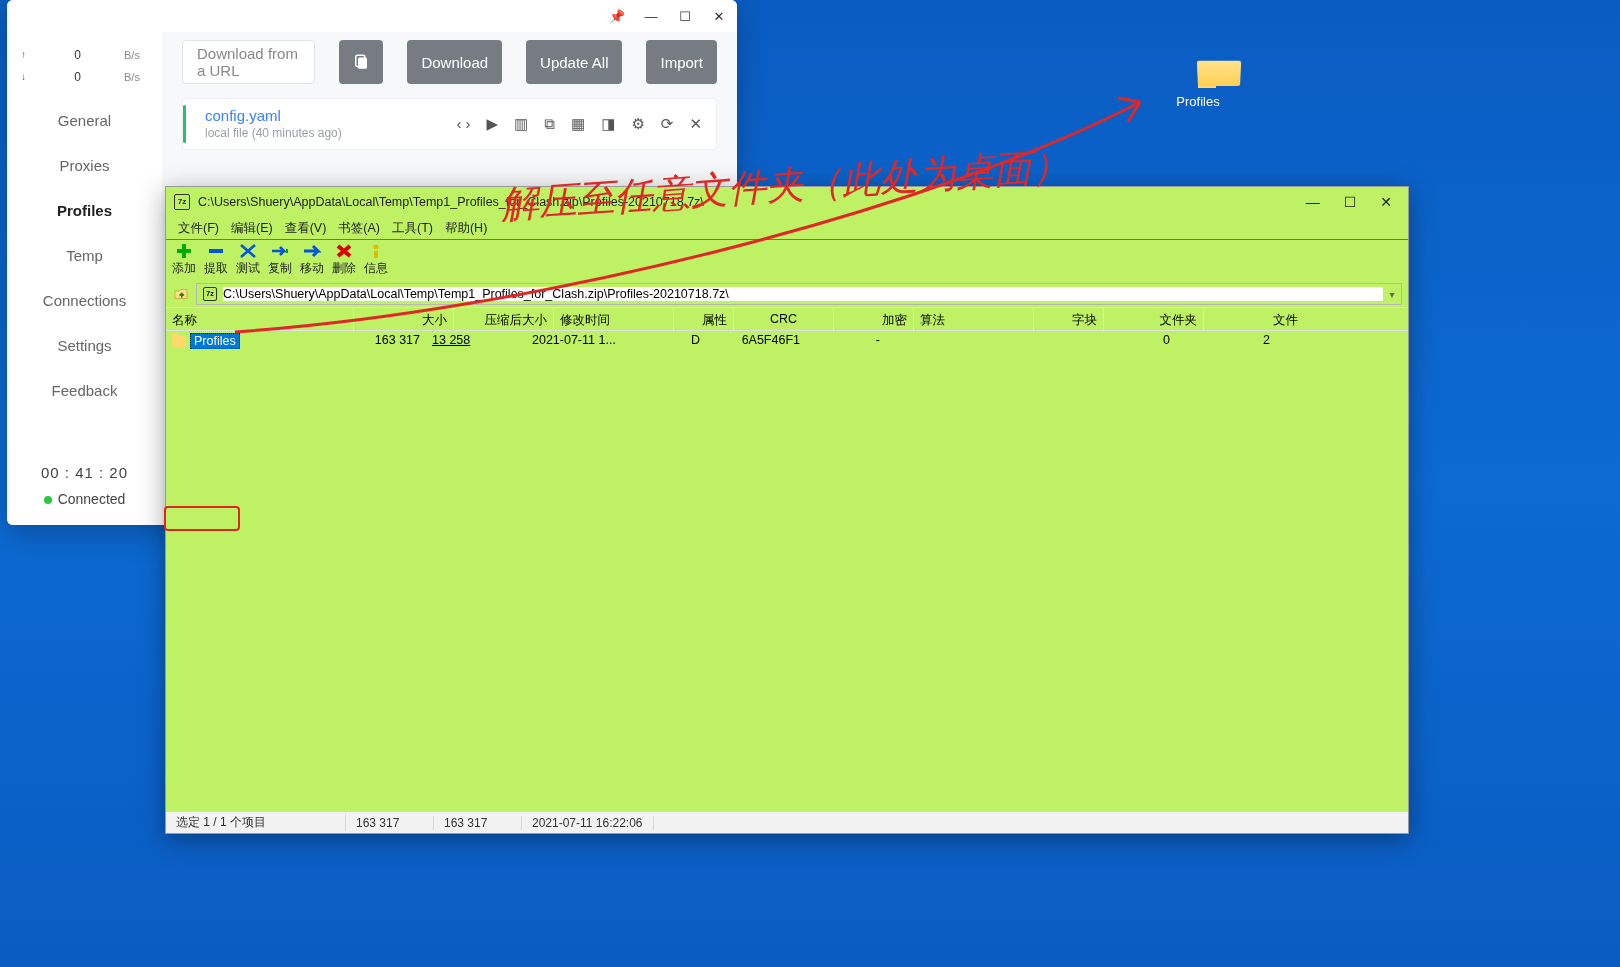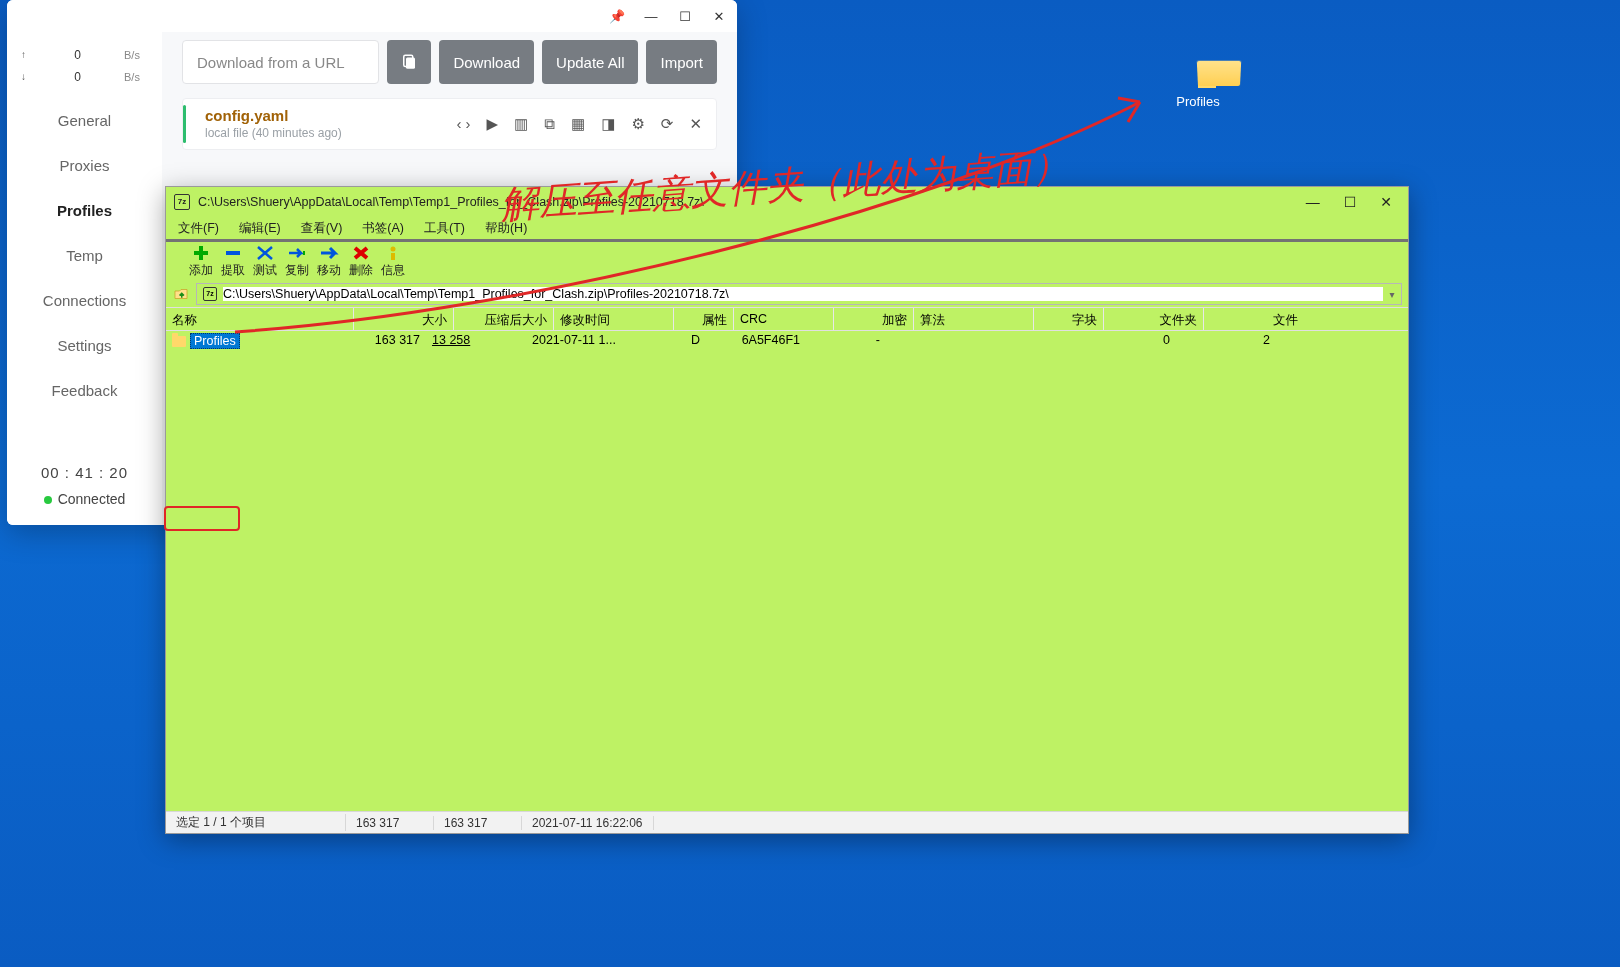--- a/index.html
+++ b/index.html
@@ -27,58 +27,58 @@
   .net-row .unit { color: #888; font-size: 11px; width: 24px; }
   .clash-nav { display: flex; flex-direction: column; }
   .clash-nav-item { text-align: center; padding: 14px 0; font-size: 15px; color: #666; cursor: pointer; }
   .clash-nav-item.active { color: #222; font-weight: 600; position: relative; }
   .clash-sidebar .bottom { margin-top: auto; text-align: center; padding: 18px 0; }
   .clash-sidebar .timer { font-size: 15px; letter-spacing: 1px; color: #444; margin-bottom: 10px; }
   .clash-sidebar .status { font-size: 14px; color: #444; }
   .status-dot { display: inline-block; width: 8px; height: 8px; border-radius: 50%; background: #28c93f; margin-right: 6px; vertical-align: middle; }
 
   .clash-main { flex: 1; background: #f7f8fa; padding: 8px 20px; }
-  .url-row { display: flex; gap: 8px; margin-bottom: 14px; align-items: stretch; }
+  .url-row { display: flex; gap: 24px; margin-bottom: 14px; align-items: stretch; }
   .url-input { flex: 1; height: 44px; border: 1px solid #e2e3e6; border-radius: 4px; background: #fff; padding: 0 14px; font-size: 15px; color: #888; display: flex; align-items: center; }
   .btn { height: 44px; padding: 0 14px; border-radius: 4px; background: #777c82; color: #fff; font-size: 15px; display: flex; align-items: center; justify-content: center; cursor: pointer; }
   .btn.paste { width: 44px; padding: 0; }
   .profile-card { background: #fff; border: 1px solid #edeef1; border-radius: 4px; height: 52px; display: flex; align-items: center; padding: 0 14px; position: relative; }
   .profile-card .bar { position: absolute; left: 0; top: 6px; bottom: 6px; width: 3px; background: #2dbd6e; border-radius: 2px; }
   .profile-card .info { margin-left: 8px; line-height: 1.25; }
-  .profile-card .name { font-size: 15px; color: #a16207; font-weight: 700; }
+  .profile-card .name { font-size: 15px; color: #3b82f6; font-weight: 400; }
   .profile-card .sub { font-size: 12px; color: #9aa0a6; }
   .profile-card .icons { margin-left: auto; display: flex; gap: 16px; color: #555; font-size: 15px; }
   .profile-card .icons span { cursor: pointer; }
 
   
   .seven-window { position: absolute; top: 186px; left: 165px; width: 1244px; height: 648px; background: #bef264; border: 1px solid #9a9a9a; box-shadow: 0 6px 25px rgba(0,0,0,.35); display: flex; flex-direction: column; }
   .seven-titlebar { height: 30px; display: flex; align-items: center; padding: 0 4px 0 8px; font-size: 12.5px; color: #222; }
   .seven-titlebar .logo { display: inline-block; width: 16px; height: 16px; border: 1.5px solid #333; border-radius: 2px; margin-right: 8px; font-size: 8px; line-height: 13px; text-align: center; font-weight: bold; }
   .seven-titlebar .controls { margin-left: auto; display: flex; gap: 24px; padding-right: 12px; }
   .seven-titlebar .controls span { cursor: pointer; font-size: 14px; }
-  .seven-menubar { height: 22px; display: flex; align-items: center; gap: 8px; padding: 0 6px; font-size: 12.5px; color: #222; }
+  .seven-menubar { height: 22px; display: flex; align-items: center; gap: 0; padding: 0 6px; font-size: 12.5px; color: #222; }
   .seven-menubar span { padding: 2px 6px; cursor: pointer; }
-  .seven-toolbar { height: 42px; display: flex; align-items: flex-start; gap: 8px; padding: 0 23px; border-top: 3px solid #737373; }
+  .seven-toolbar { height: 42px; display: flex; align-items: flex-start; gap: 8px; padding: 0 6px; border-top: 1px solid #737373; }
   .tb-btn { text-align: center; cursor: pointer; padding-top: 2px; }
   .tb-btn .ico { height: 18px; display: flex; align-items: center; justify-content: center; }
   .tb-btn .lbl { font-size: 12px; color: #222; }
   .seven-path { height: 26px; display: flex; align-items: center; gap: 6px; padding: 0 6px; }
   .seven-path .up { width: 18px; height: 18px; }
   .seven-path .addrbox { flex: 1; border: 1px solid #b7b7b7; height: 22px; display: flex; align-items: center; }
   .seven-path .addricon { display: inline-block; width: 14px; height: 14px; border: 1.5px solid #333; border-radius: 2px; margin: 0 6px; font-size: 7px; line-height: 11px; text-align: center; font-weight: bold; }
   .seven-path input { flex: 1; border: none; outline: none; font-size: 12.5px; padding: 0; }
   .seven-path .dd { width: 18px; text-align: center; color: #666; cursor: pointer; font-size: 10px; }
   .list-header { display: flex; height: 24px; border-top: 1px solid #e0e0e0; border-bottom: 1px solid #e0e0e0; font-size: 12.5px; }
   .col { padding: 4px 6px; border-right: 1px solid #e8e8e8; overflow: hidden; white-space: nowrap; }
   .col.name { width: 188px; text-align: left; }
   .col.size { width: 100px; text-align: right; }
   .col.packed { width: 100px; text-align: right; }
   .col.mod { width: 120px; text-align: left; }
   .col.attr { width: 60px; text-align: right; }
-  .col.crc { width: 100px; text-align: left; }
+  .col.crc { width: 100px; text-align: center; }
   .col.enc { width: 80px; text-align: right; }
   .col.alg { width: 120px; text-align: left; }
   .col.block { width: 70px; text-align: right; }
   .col.folders { width: 100px; text-align: right; }
   .col.files { width: 100px; text-align: right; border-right: none; }
   .list-body { flex: 1; font-size: 12.5px; }
   .row { display: flex; height: 20px; }
   .cell { padding: 2px 6px; overflow: hidden; white-space: nowrap; }
   .cell.name { width: 160px; text-align: left; display: flex; align-items: center; gap: 4px; }
   .folder-small { width: 14px; height: 11px; background: #ffd86a; position: relative; display: inline-block; border-radius: 1px; }

